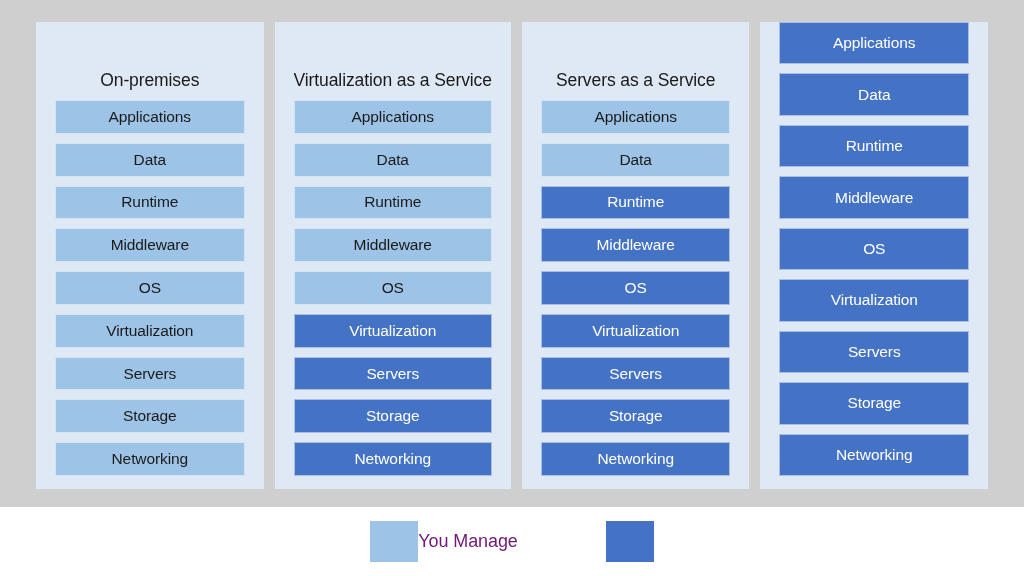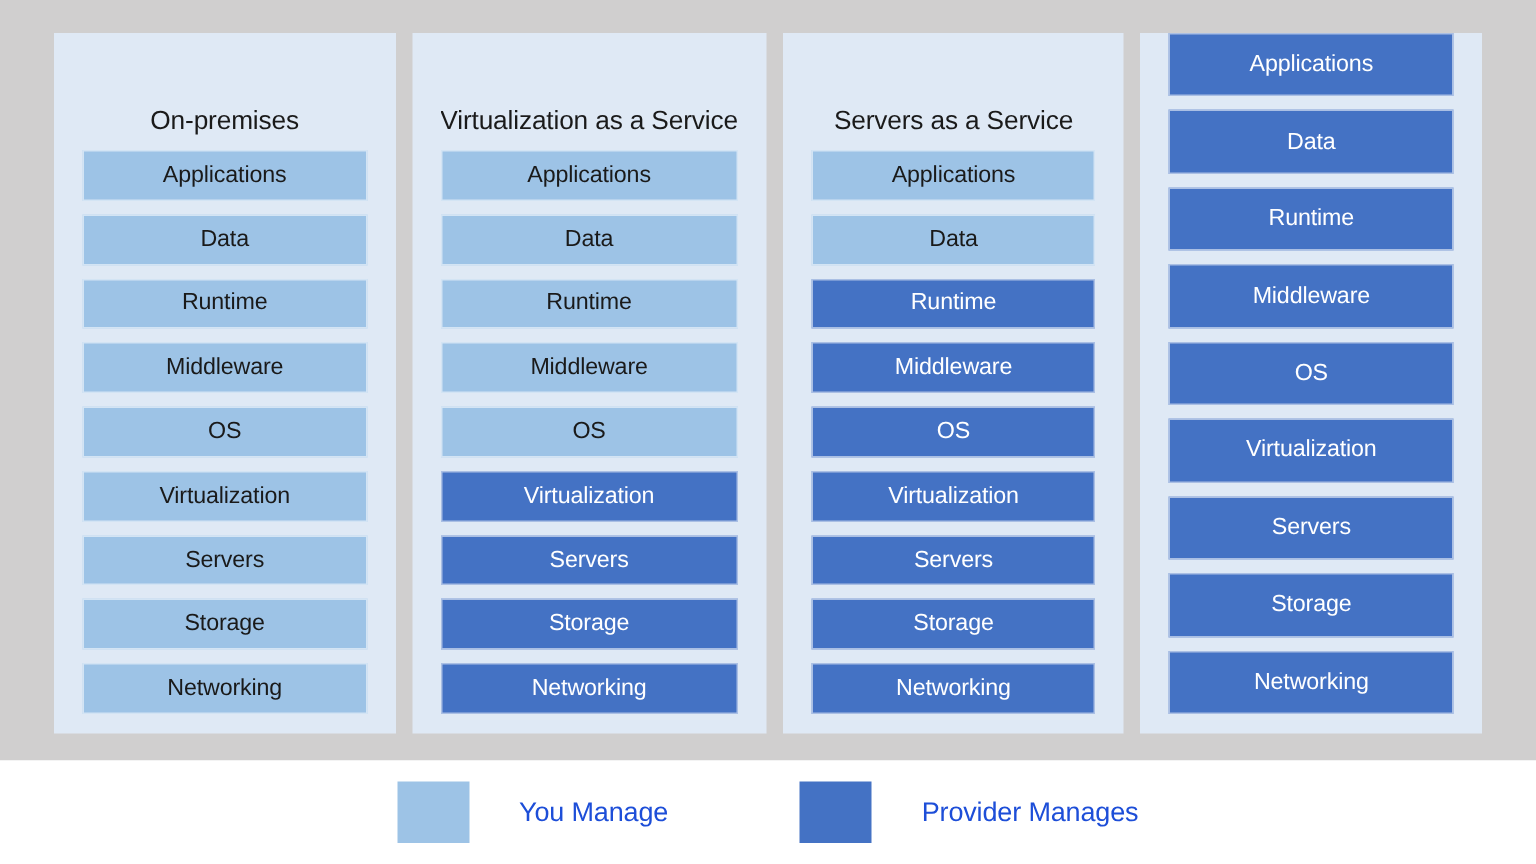--- a/index.html
+++ b/index.html
@@ -121,22 +121,21 @@
     width: 48px;
     height: 41px;
     flex: 0 0 auto;
   }
 
   .legend-swatch.you { background: #9dc3e6; }
   .legend-swatch.provider { background: #4472c4; }
 
   .legend-label {
     font-size: 18px;
-    color: #1d4ed8;
-    margin-left: 33px;
+    color: #701a75;
     white-space: nowrap;
     letter-spacing: -0.1px;
     text-align: center;
   }
 
   #legend-spacer {
     width: 88px;
     flex: 0 0 auto;
   }
 </style>
@@ -278,17 +277,16 @@
   </div>
 
   <div id="legend">
       <div class="legend-item">
         <div class="legend-swatch you"></div>
         <div class="legend-label">You Manage</div>
       </div>
       <div id="legend-spacer"></div>
       <div class="legend-item">
         <div class="legend-swatch provider"></div>
-        <div class="legend-label">Provider Manages</div>
       </div>
     </div>
 
 </div>
 
 </body></html>

